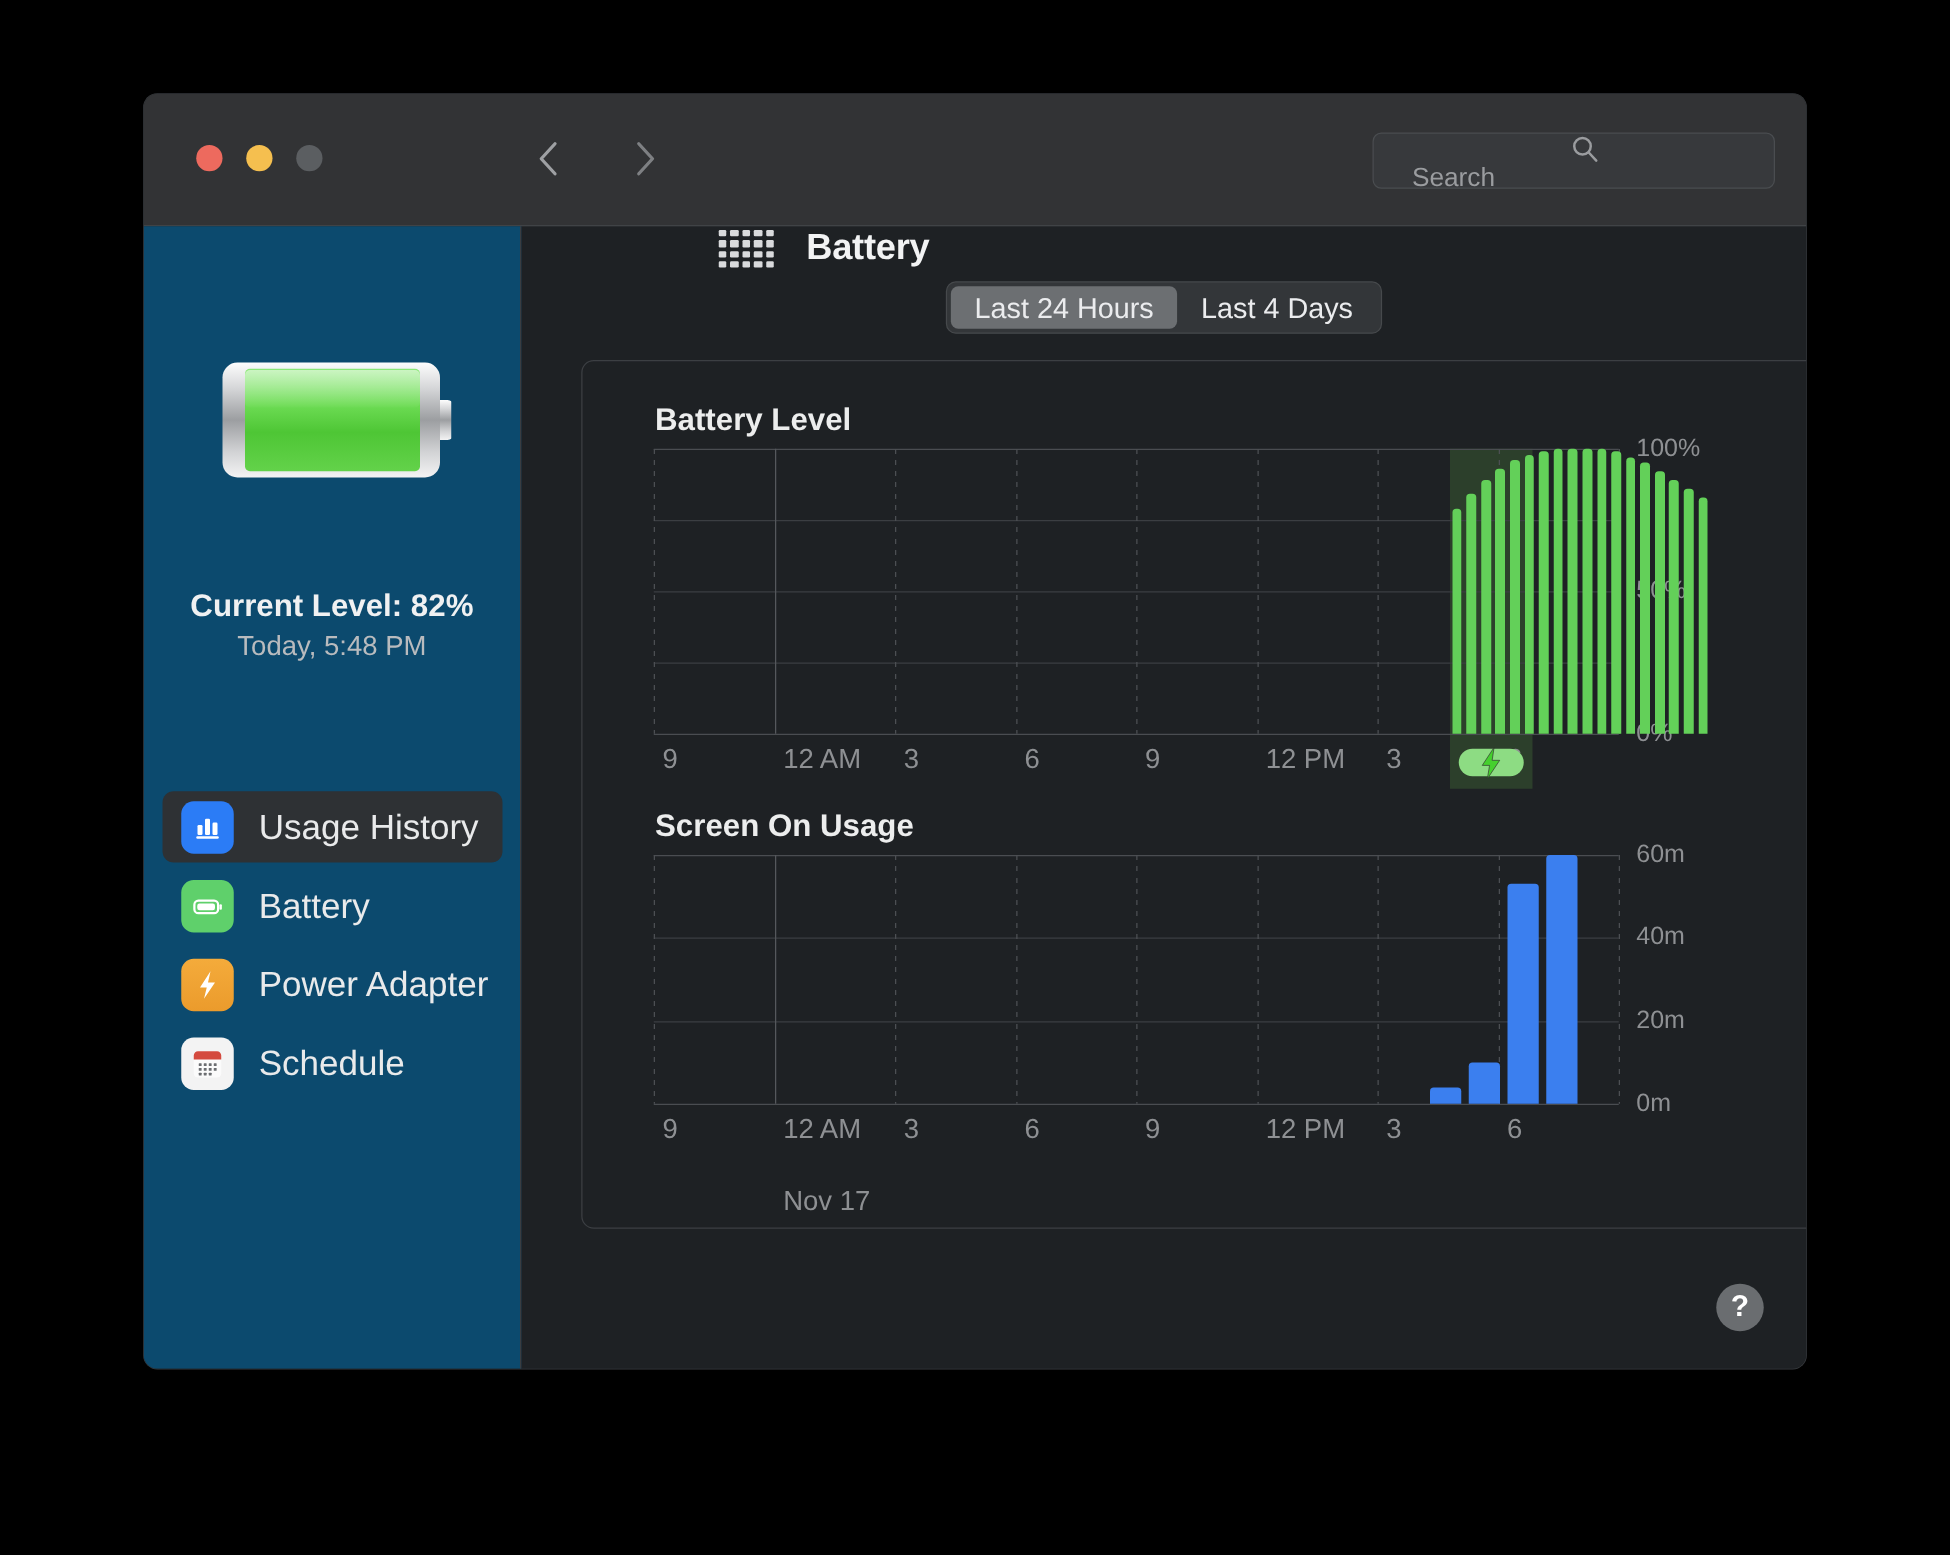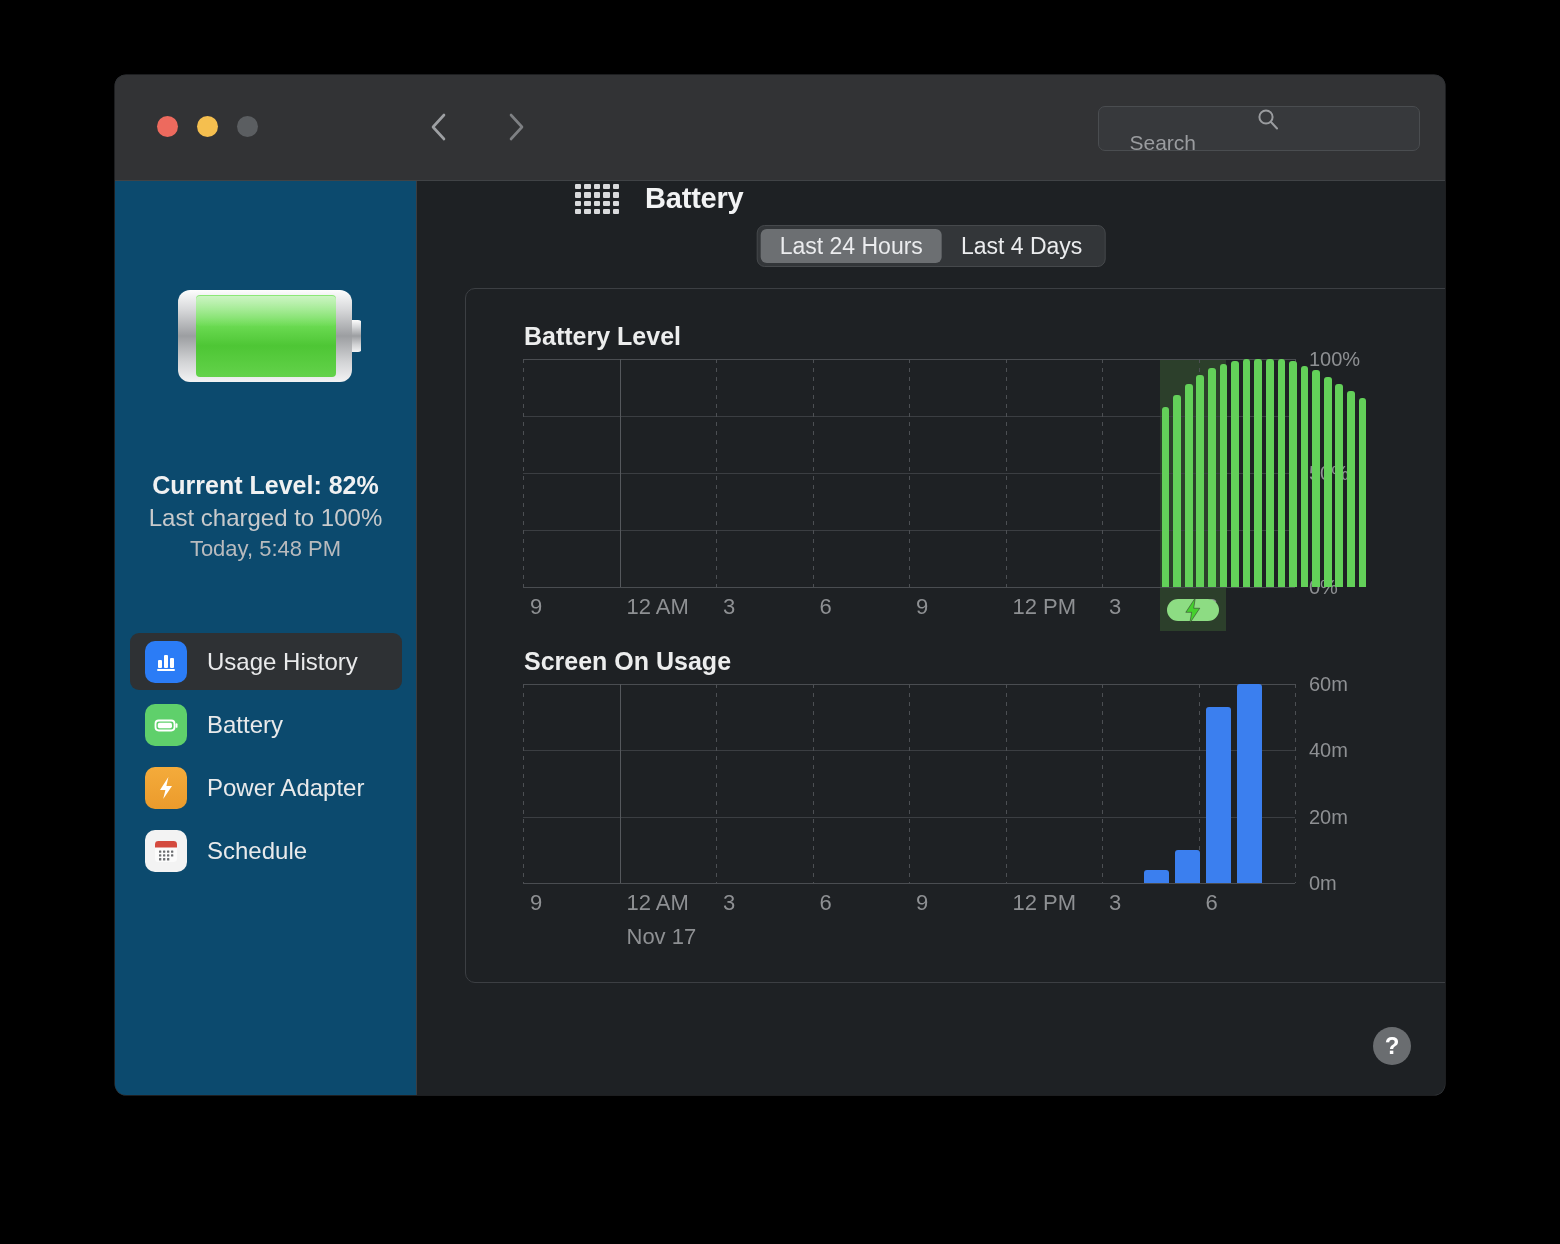--- a/index.html
+++ b/index.html
@@ -96,21 +96,21 @@
   .side-item {
     display:flex; align-items:center;
     height:57px; padding-left:15px;
     border-radius:9px; margin-bottom:6px;
   }
   .side-item.selected { background:#2e3134; }
   .side-ico {
     width:42px; height:42px; border-radius:10px; flex:0 0 auto;
     display:flex; align-items:center; justify-content:center;
   }
-  .side-label { margin-left:20px; font-size:24px; color:#e9eaeb; }
+  .side-label { margin-left:20px; font-size:28px; color:#e9eaeb; }
 
   
   #main { flex:1; position:relative; }
 
   #segmented {
     position:absolute; left:50%; transform:translateX(-50%); top:44px;
     height:42px; background:#333639; border:1px solid #46494c;
     border-radius:8px; display:flex; align-items:center; padding:3px;
   }
   .seg {
@@ -149,21 +149,21 @@
   .ylab {
     position:absolute; left:100%; margin-left:14px;
     font-size:20px; color:#8e9093; transform:translateY(-50%);
     white-space:nowrap;
   }
   .xlab {
     position:absolute; top:100%; margin-top:7px;
     font-size:22px; color:#8e9093; white-space:nowrap; padding-left:7px;
   }
   .xsub {
-    position:absolute; top:100%; margin-top:41px;
+    position:absolute; top:100%; margin-top:65px;
     font-size:22px; color:#8e9093; white-space:nowrap; padding-left:7px;
   }
 
   .bar { position:absolute; bottom:0; }
   .bar.green { background:#63d059; border-radius:3px 3px 0 0; }
   .bar.blue  { background:#3b7fef; border-radius:3px 3px 0 0; }
 
   #charge-shade {
     position:absolute; top:0; background:#2c3f2b;
   }
@@ -265,21 +265,20 @@
           </linearGradient>
         </defs>
         <rect x="3" y="4" width="174" height="92" rx="12" fill="url(#shellG)"></rect>
         <path d="M177 34 h6 a5 5 0 0 1 5 5 v22 a5 5 0 0 1 -5 5 h-6 z" fill="url(#shellG)"></path>
         <rect x="21" y="9" width="140" height="82" rx="4" fill="url(#fillG)"></rect>
         <rect x="21" y="10" width="140" height="30" rx="4" fill="url(#glossG)"></rect>
       </svg>
 
       <div id="level-block">
         <div id="current-level">Current Level: 82%</div>
-        <div id="last-charged">Last charged to 100%</div>
         <div id="charged-time">Today, 5:48 PM</div>
       </div>
 
       <div id="sidebar-list">
 
         <div class="side-item selected">
           <div class="side-ico" style="background:#2b7cf6;">
             <svg viewBox="0 0 28 28" width="28" height="28">
               <rect x="6" y="12" width="4" height="8" fill="#fff" rx="1"></rect>
               <rect x="12" y="7" width="4" height="13" fill="#fff" rx="1"></rect>

